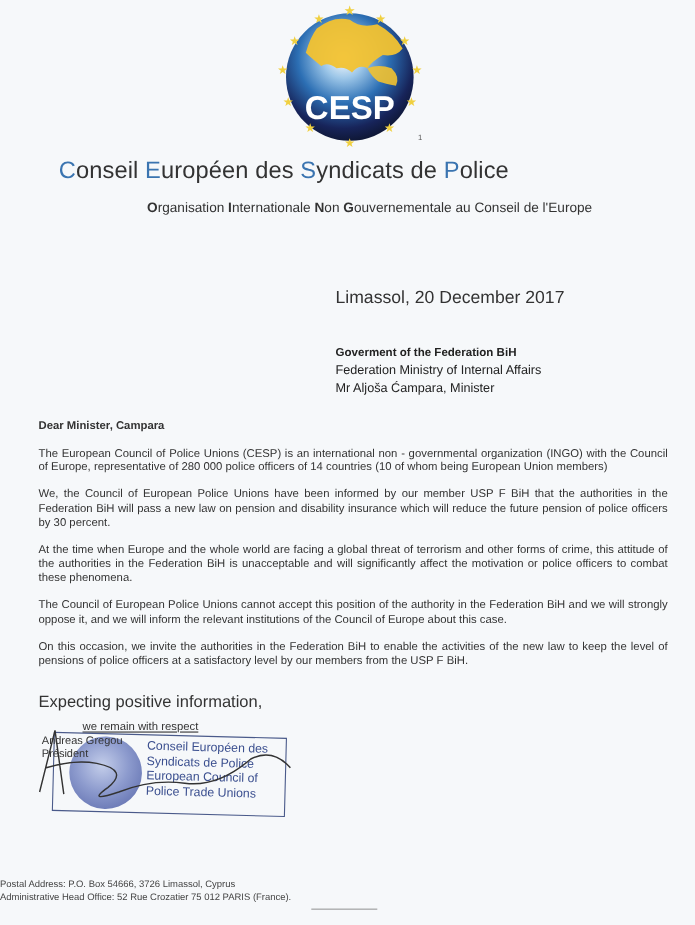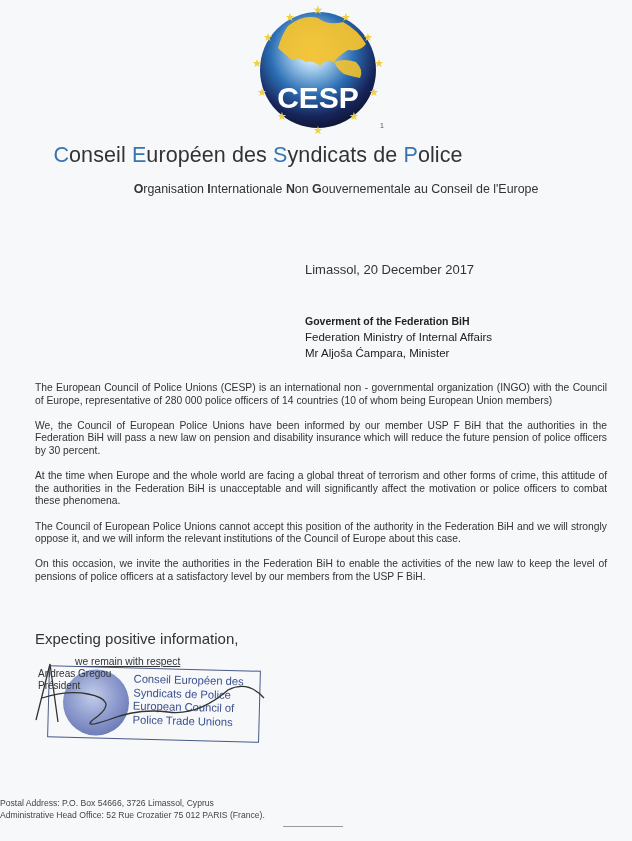--- a/index.html
+++ b/index.html
@@ -15,21 +15,21 @@
   .title {
     position:absolute; left:0; width:516px; top:143px; text-align:center;
     font-size:21.5px; color:#333; letter-spacing:0.1px;
   }
   .title .cap { color:#3a74b0; }
   .subtitle {
     position:absolute; left:0; width:632px; top:182px; text-align:center;
     font-size:12.4px; color:#333;padding-left:20px;
   }
   .subtitle b { font-weight:bold; }
-  .date { position:absolute; left:305px; top:262px; font-size:13px; color:#333; }
+  .date { position:absolute; left:305px; top:262px; font-size:16px; color:#333; }
   .addr { position:absolute; left:305px; top:313px; font-size:11.5px; color:#222; line-height:16px; }
   .addr .l1 { font-weight:bold; font-size:10.5px; }
   .body-text {
     position:absolute; left:35px; width:572px; top:382px;
     font-size:10.3px; line-height:12.6px; text-align:justify; color:#333;
   }
   .body-text p { margin:0 0 12.6px 0; }
   .salute { font-weight:bold; margin-bottom:12px !important; }
   .closing { position:absolute; left:35px; top:630px; font-size:15px; color:#333; }
   .remain { position:absolute; left:35px; top:656px; font-size:10.3px; color:#333; text-decoration:underline;margin-left:40px; }
@@ -95,20 +95,21 @@
 
 <div class="date">Limassol, 20 December 2017</div>
 
 <div class="addr">
   <div class="l1">Goverment of the Federation BiH</div>
   <div>Federation Ministry of Internal Affairs</div>
   <div>Mr  Aljoša Ćampara, Minister</div>
 </div>
 
 <div class="body-text">
+  <p class="salute">Dear Minister, Campara</p>
   <p>The European Council of Police Unions (CESP) is an international non - governmental organization (INGO) with the Council of Europe, representative of 280 000 police officers of 14 countries (10 of whom being European Union members)</p>
   <p>We, the Council of European Police Unions have been informed by our member USP F BiH that the authorities in the Federation BiH will pass a new law on pension and disability insurance which will reduce the future pension of police officers by 30 percent.</p>
   <p>At the time when Europe and the whole world are facing a global threat of terrorism and other forms of crime, this attitude of the authorities in the Federation BiH is unacceptable and will significantly affect the motivation or police officers to combat these phenomena.</p>
   <p>The Council of European Police Unions cannot accept this position of the authority in the Federation BiH and we will strongly oppose it, and we will inform the relevant institutions of the Council of Europe about this case.</p>
   <p>On this occasion, we invite the authorities in the Federation BiH to enable the activities of the new law to keep the level of pensions of police officers at a satisfactory level by our members from the USP F BiH.</p>
 </div>
 
 <div class="closing">Expecting positive information,</div>
 <div class="remain">we remain with respect</div>
 

